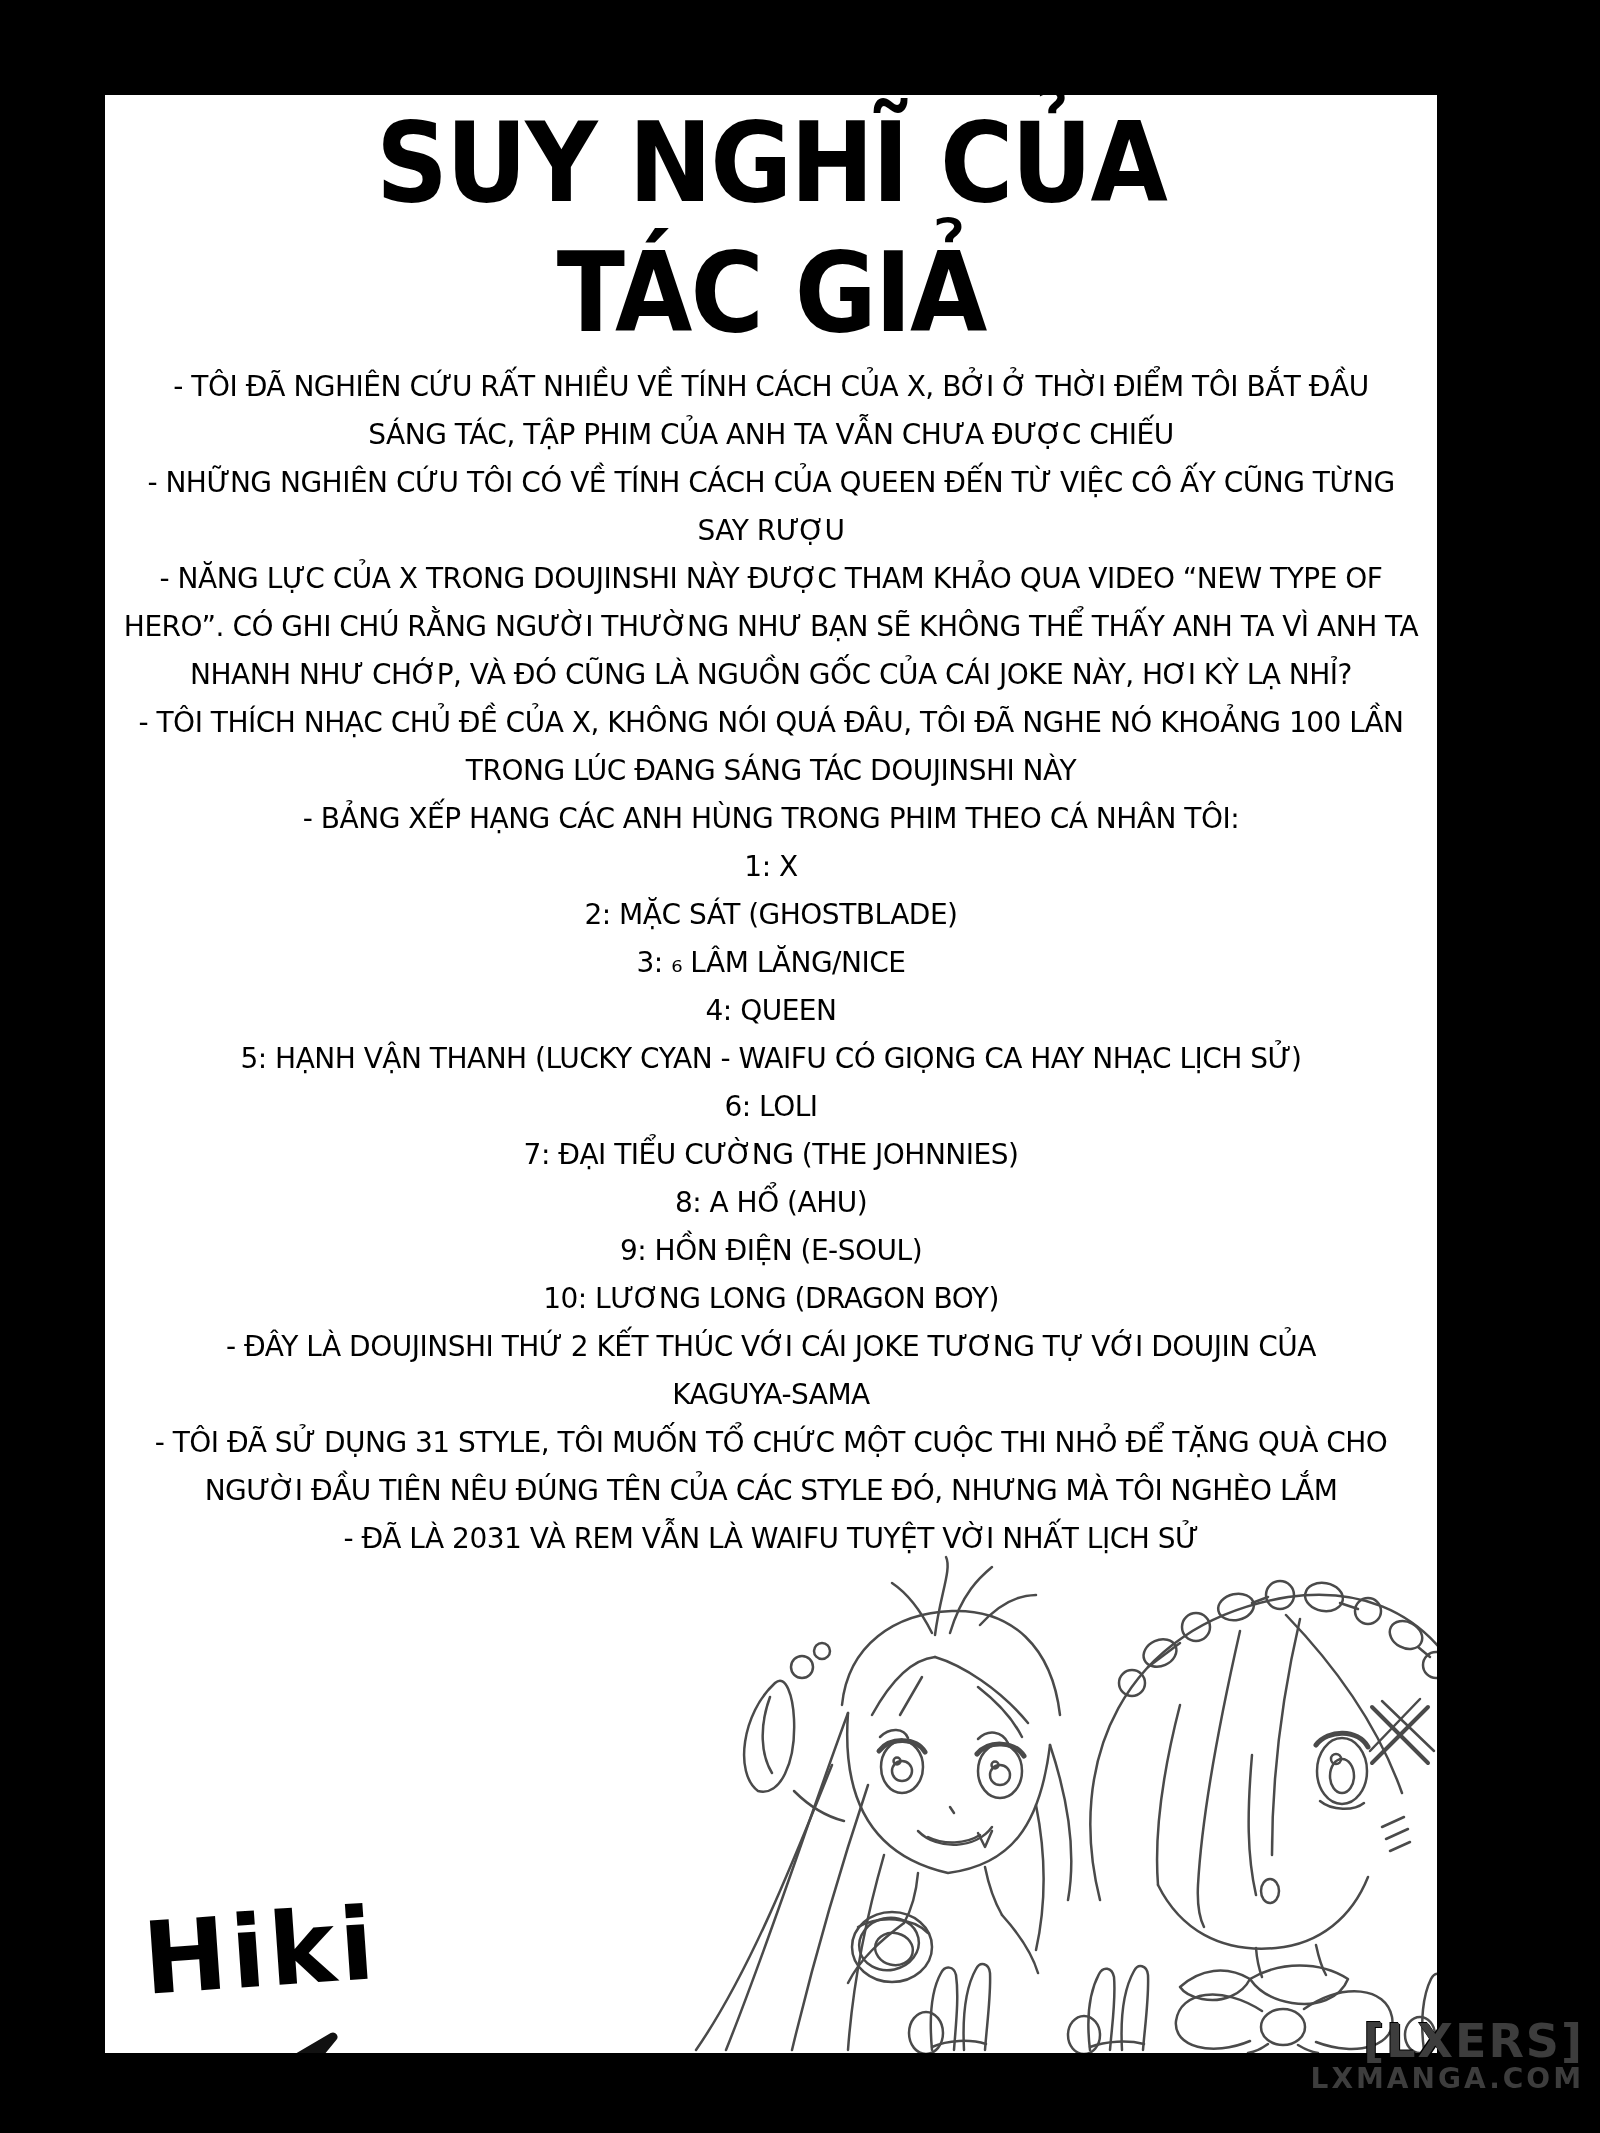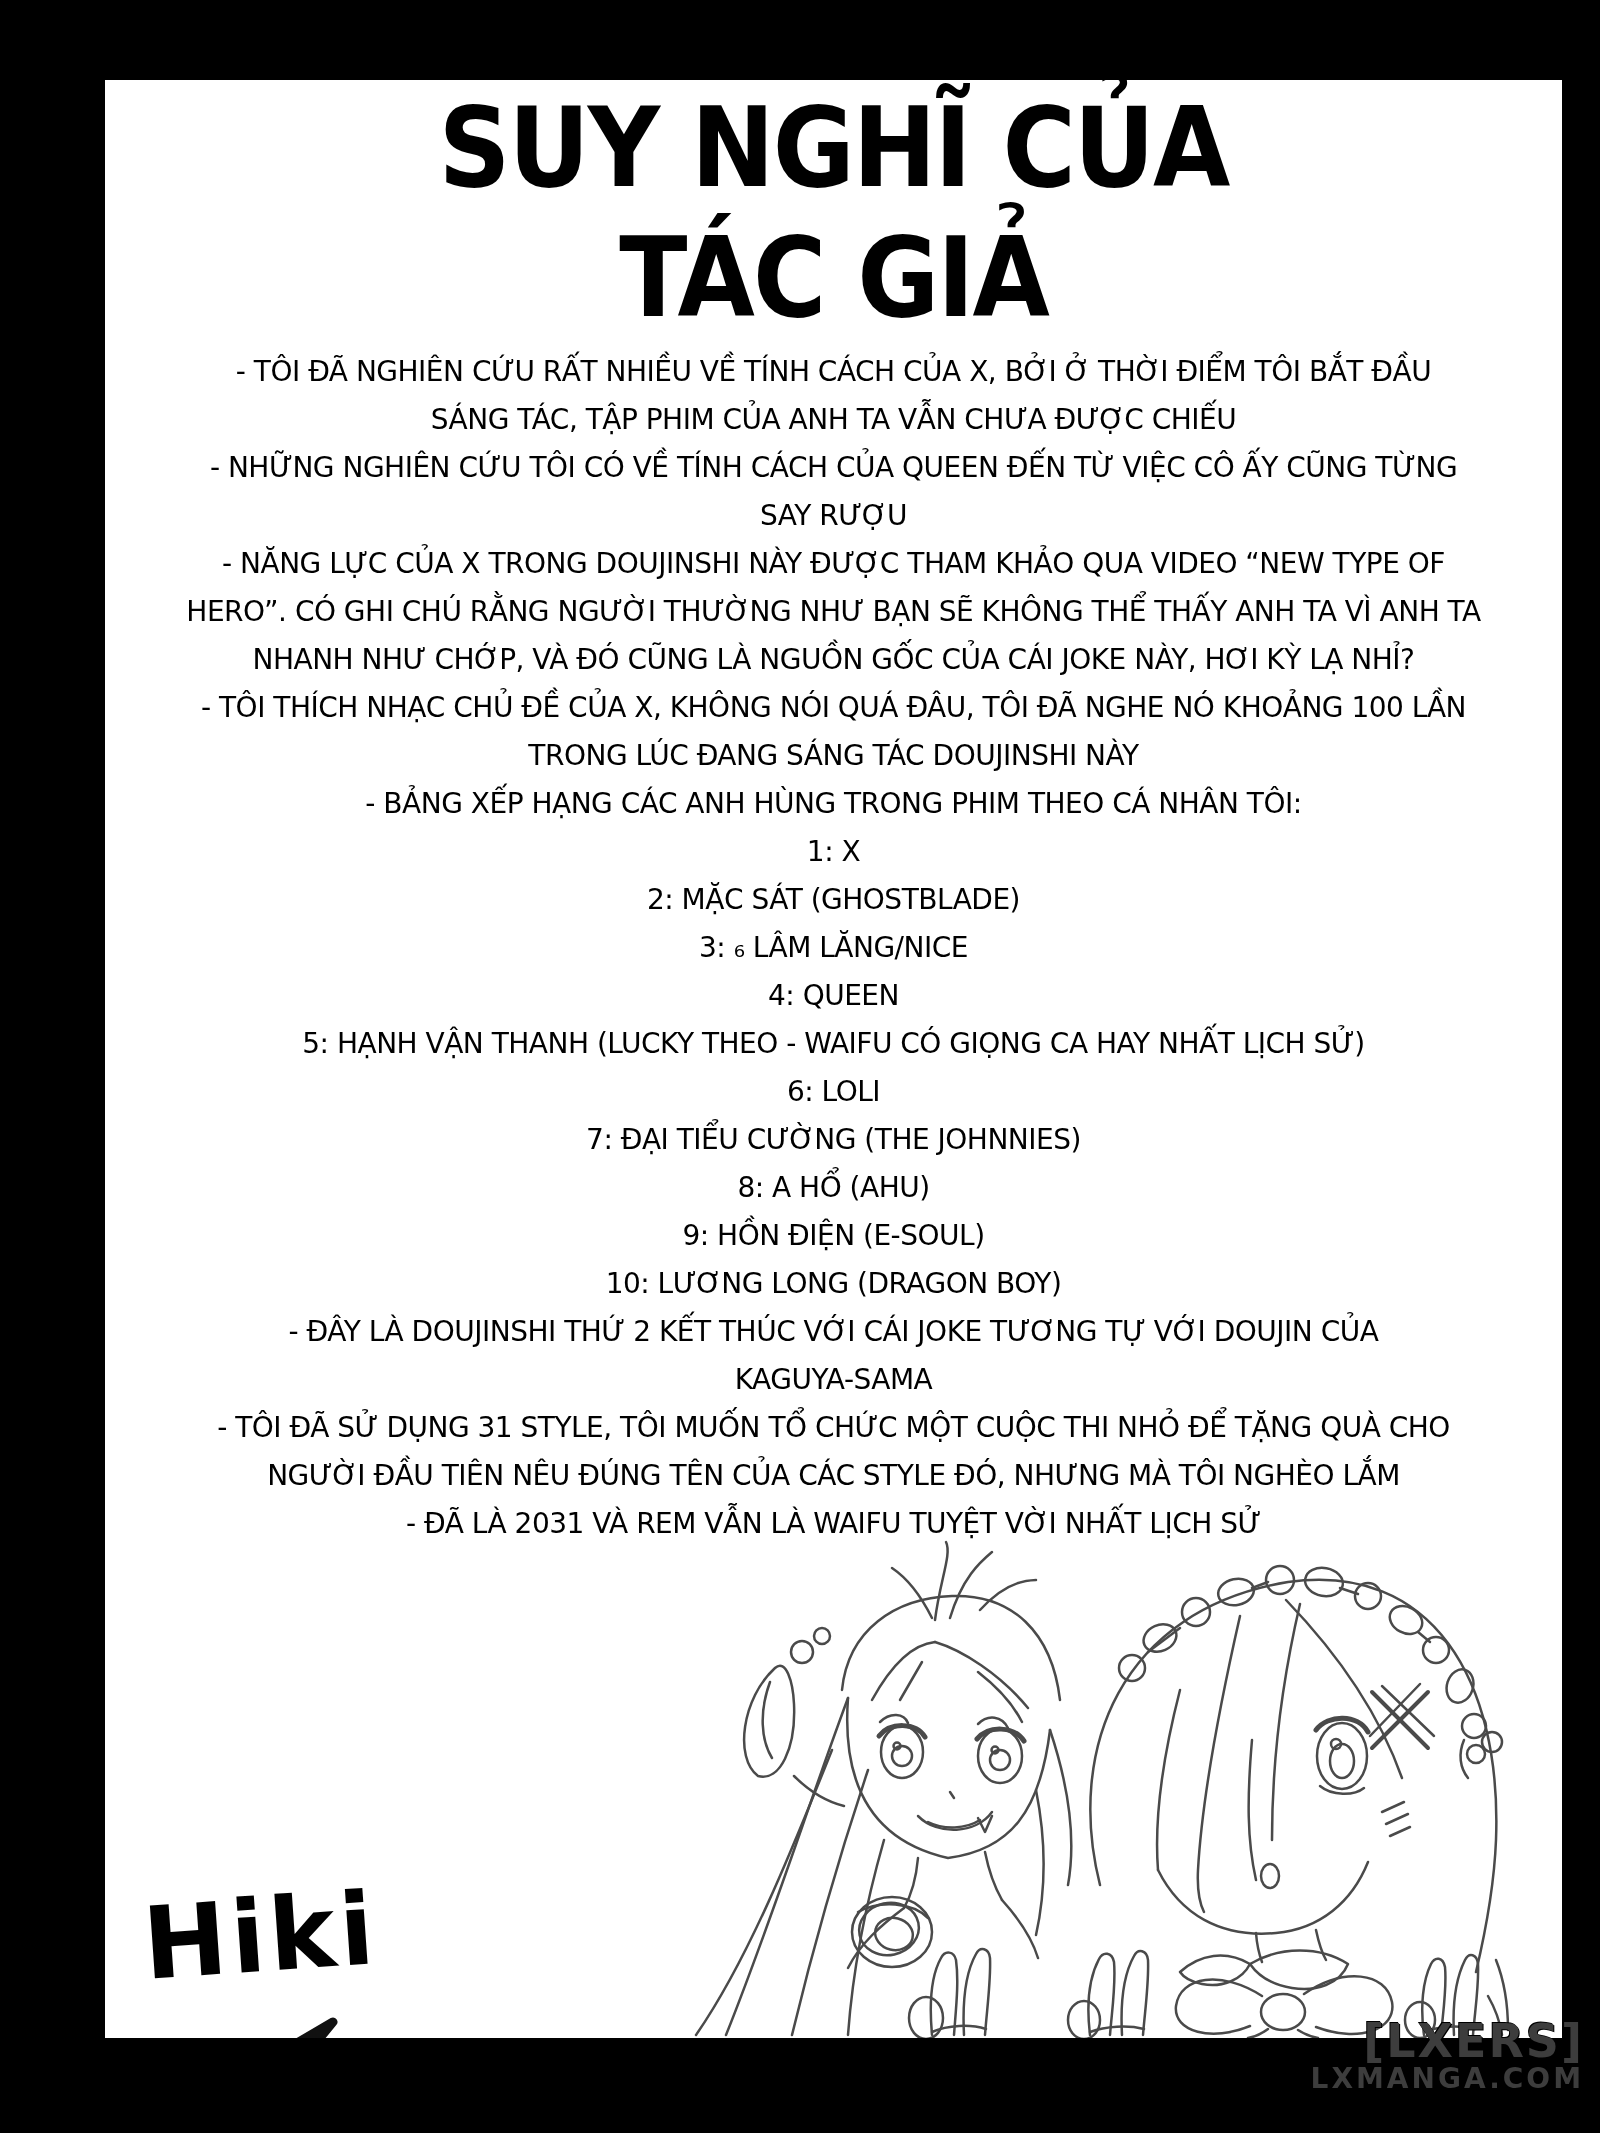--- a/index.html
+++ b/index.html
@@ -7,21 +7,21 @@
     --sketch:#4a4a4a; --watermark:#3d3d3d;
   }
   html,body{margin:0;padding:0;}
   body{
     width:1600px;height:2133px;position:relative;
     background:var(--background,#000);
     font-family:"DejaVu Sans","Liberation Sans",sans-serif;
     overflow:hidden;
   }
   .page{
-    position:absolute;left:105px;top:80px;width:1457px;height:1958px;
+    position:absolute;left:105px;top:95px;width:1332px;height:1958px;
     background:var(--page,#fff);overflow:hidden;
   }
   .title{
     position:absolute;top:4px;left:0;width:100%;
     text-align:center;font-weight:700;color:var(--ink,#000);
     font-size:100px;line-height:118px;letter-spacing:-2px;
     transform:scaleY(1.1);transform-origin:50% 0;
     white-space:nowrap;
   }
   .body-text{
@@ -69,21 +69,21 @@
     <div class="bline">- NĂNG LỰC CỦA X TRONG DOUJINSHI NÀY ĐƯỢC THAM KHẢO QUA VIDEO “NEW TYPE OF</div>
     <div class="bline">HERO”. CÓ GHI CHÚ RẰNG NGƯỜI THƯỜNG NHƯ BẠN SẼ KHÔNG THỂ THẤY ANH TA VÌ ANH TA</div>
     <div class="bline">NHANH NHƯ CHỚP, VÀ ĐÓ CŨNG LÀ NGUỒN GỐC CỦA CÁI JOKE NÀY, HƠI KỲ LẠ NHỈ?</div>
     <div class="bline">- TÔI THÍCH NHẠC CHỦ ĐỀ CỦA X, KHÔNG NÓI QUÁ ĐÂU, TÔI ĐÃ NGHE NÓ KHOẢNG 100 LẦN</div>
     <div class="bline">TRONG LÚC ĐANG SÁNG TÁC DOUJINSHI NÀY</div>
     <div class="bline">- BẢNG XẾP HẠNG CÁC ANH HÙNG TRONG PHIM THEO CÁ NHÂN TÔI:</div>
     <div class="bline">1: X</div>
     <div class="bline">2: MẶC SÁT (GHOSTBLADE)</div>
     <div class="bline">3: ₆ LÂM LĂNG/NICE</div>
     <div class="bline">4: QUEEN</div>
-    <div class="bline">5: HẠNH VẬN THANH (LUCKY THEO - WAIFU CÓ GIỌNG CA HAY NHẤT LỊCH SỬ)</div>
+    <div class="bline">5: HẠNH VẬN THANH (LUCKY CYAN - WAIFU CÓ GIỌNG CA HAY NHẠC LỊCH SỬ)</div>
     <div class="bline">6: LOLI</div>
     <div class="bline">7: ĐẠI TIỂU CƯỜNG (THE JOHNNIES)</div>
     <div class="bline">8: A HỔ (AHU)</div>
     <div class="bline">9: HỒN ĐIỆN (E-SOUL)</div>
     <div class="bline">10: LƯƠNG LONG (DRAGON BOY)</div>
     <div class="bline">- ĐÂY LÀ DOUJINSHI THỨ 2 KẾT THÚC VỚI CÁI JOKE TƯƠNG TỰ VỚI DOUJIN CỦA</div>
     <div class="bline">KAGUYA-SAMA</div>
     <div class="bline">- TÔI ĐÃ SỬ DỤNG 31 STYLE, TÔI MUỐN TỔ CHỨC MỘT CUỘC THI NHỎ ĐỂ TẶNG QUÀ CHO</div>
     <div class="bline">NGƯỜI ĐẦU TIÊN NÊU ĐÚNG TÊN CỦA CÁC STYLE ĐÓ, NHƯNG MÀ TÔI NGHÈO LẮM</div>
     <div class="bline">- ĐÃ LÀ 2031 VÀ REM VẪN LÀ WAIFU TUYỆT VỜI NHẤT LỊCH SỬ</div>

